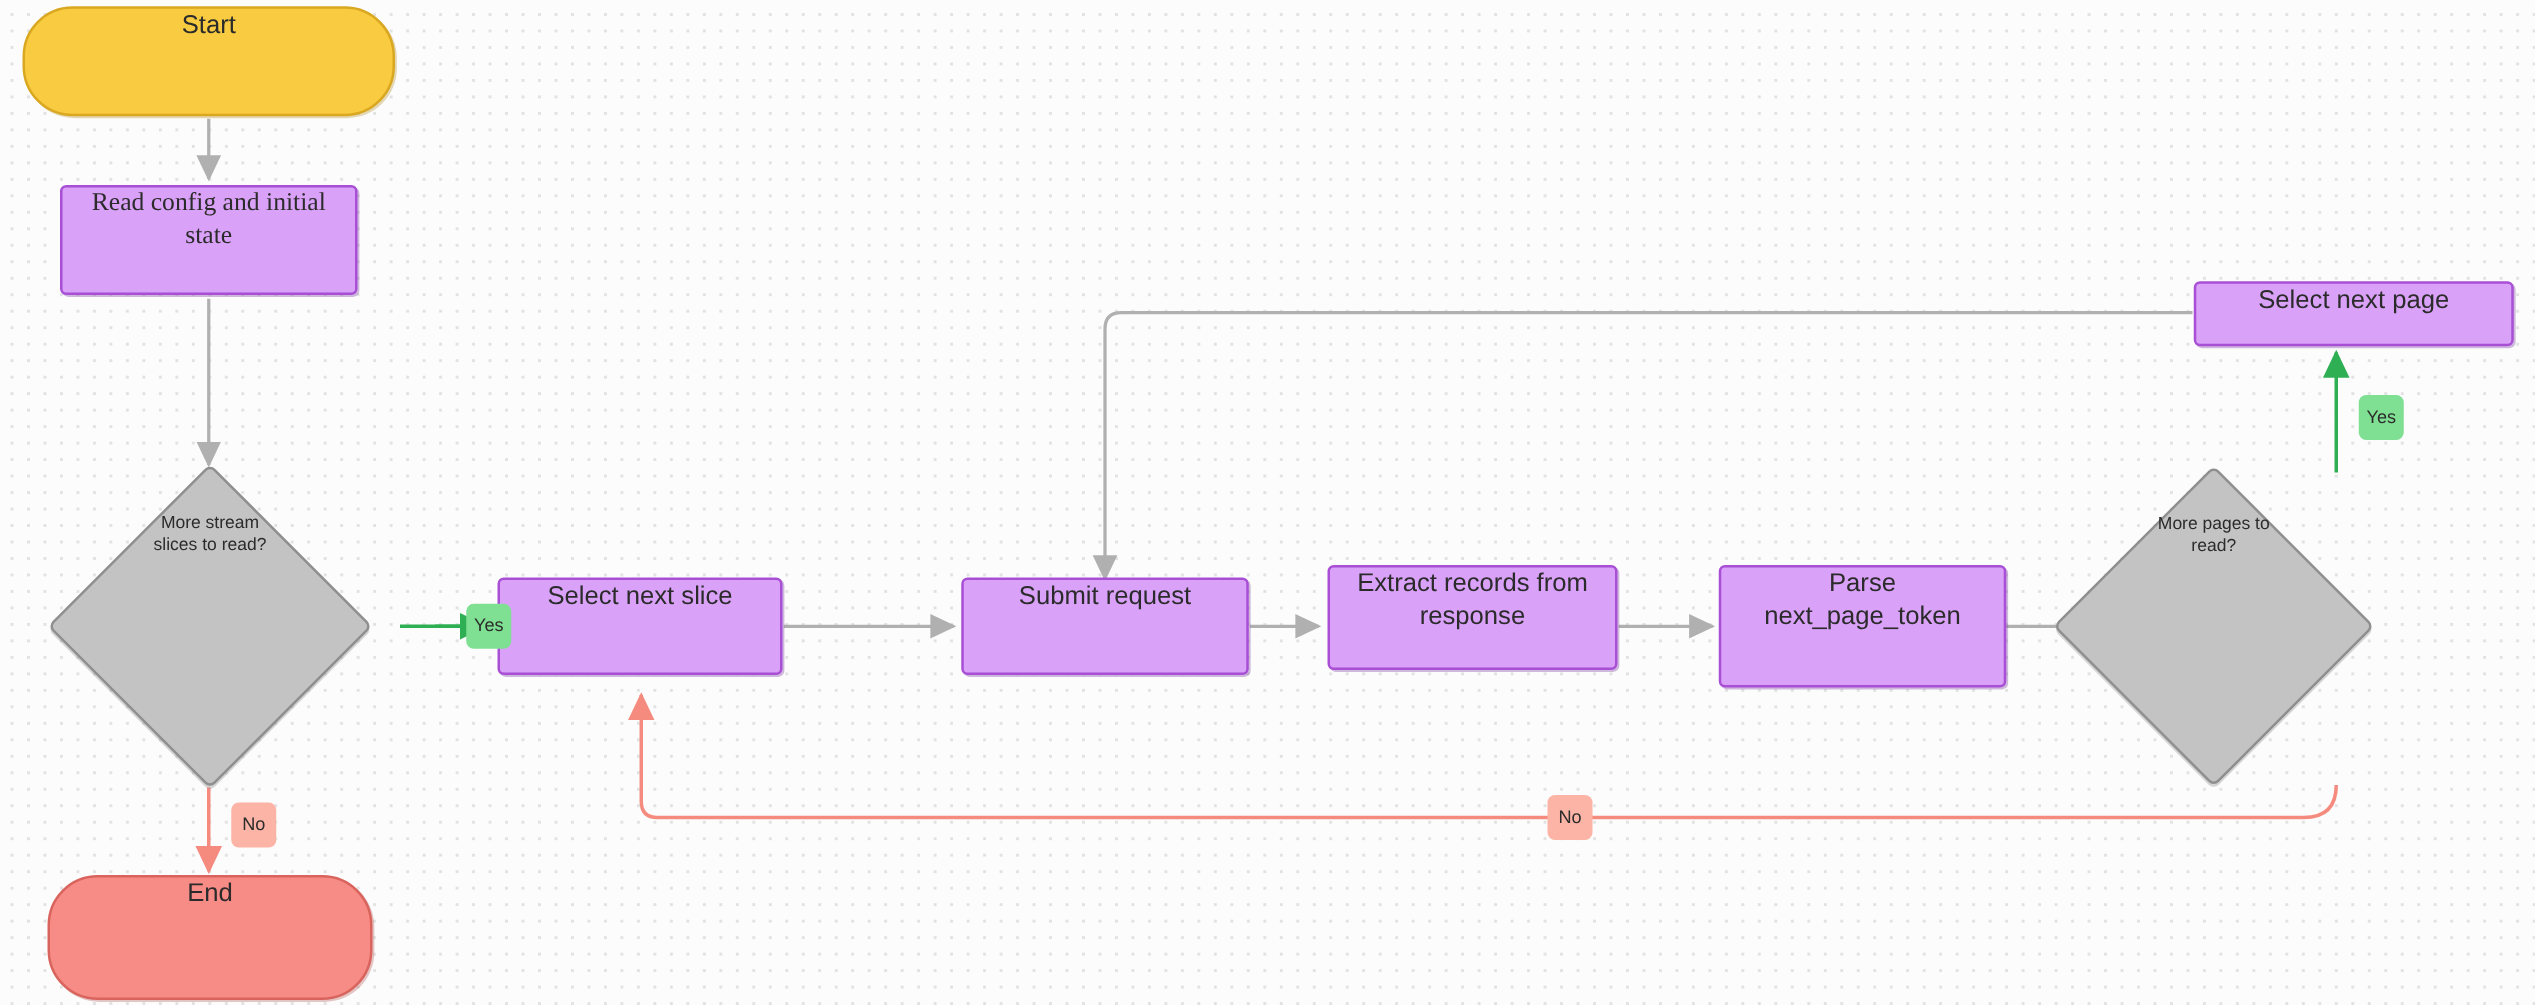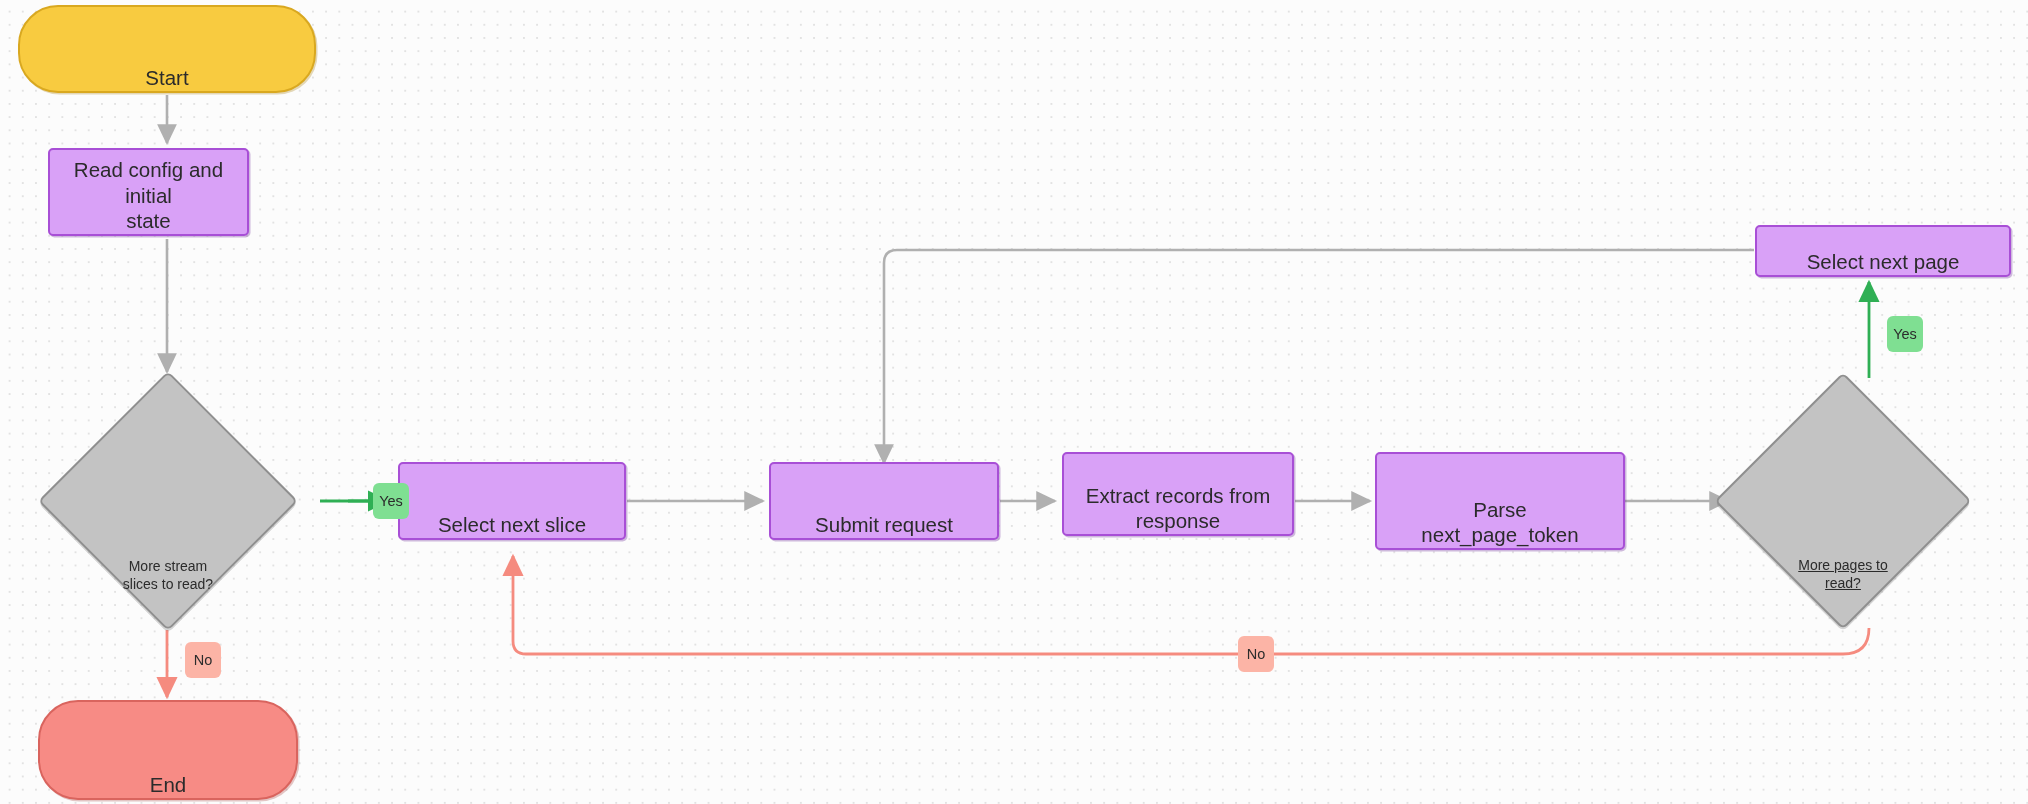--- a/index.html
+++ b/index.html
@@ -26,21 +26,21 @@
     left: 0;
     top: 0;
     width: 2028px;
     height: 804px;
     pointer-events: none;
   }
   .node {
     position: absolute;
     box-sizing: border-box;
     display: flex;
-    align-items: flex-end;
+    align-items: flex-start;
     justify-content: center;
     text-align: center;
     color: #2b2b2b;
     line-height: 1.25;
     white-space: pre-line;
   }
   .n-process {
     background: #d9a1f7;
     border: 2px solid #a84fd6;
     border-radius: 5px;
@@ -142,21 +142,21 @@
 
     <path d="M1754,250 L897,250 Q884,250 884,263 L884,463" fill="none" stroke="#b0b0b0" stroke-width="2.6" marker-end="url(#ah-gray)"></path>
 
     <path d="M1869,628 Q1869,654 1843,654 L526,654 Q513,654 513,641 L513,556" fill="none" stroke="#f58b7f" stroke-width="2.8" marker-end="url(#ah-red)"></path>
   </svg>
 
   <div class="node n-terminal" style="left:18px; top:5px; width:298px; height:88px;">
     <span>Start</span>
   </div>
 
-  <div class="node n-process" style="left:48px; top:148px; width:201px; height:88px;">
+  <div class="node n-process" style="left:48px; top:148px; width:238px; height:88px;font-family:Liberation Serif, serif;">
     <span>Read config and initial
 state</span>
   </div>
 
   <div class="node n-decision" style="left:76px; top:409px; width:184px; height:184px;">
     <span class="diamond-shape"></span>
     <span class="diamond-label">More stream
 slices to read?</span>
   </div>
 
@@ -170,26 +170,26 @@
 
   <div class="node n-process" style="left:769px; top:462px; width:230px; height:78px;">
     <span>Submit request</span>
   </div>
 
   <div class="node n-process" style="left:1062px; top:452px; width:232px; height:84px;">
     <span>Extract records from
 response</span>
   </div>
 
-  <div class="node n-process" style="left:1375px; top:452px; width:250px; height:98px;">
+  <div class="node n-process" style="left:1375px; top:452px; width:230px; height:98px;">
     <span>Parse
 next_page_token</span>
   </div>
 
-  <div class="node n-decision" style="left:1752px; top:410px; width:182px; height:182px;text-decoration:underline;">
+  <div class="node n-decision" style="left:1680px; top:410px; width:182px; height:182px;">
     <span class="diamond-shape"></span>
     <span class="diamond-label">More pages to
 read?</span>
   </div>
 
   <div class="node n-process" style="left:1755px; top:225px; width:256px; height:52px;">
     <span>Select next page</span>
   </div>
 
   <div class="edge-label lbl-yes" style="left:337px; top:483px; width:36px; height:36px;">

